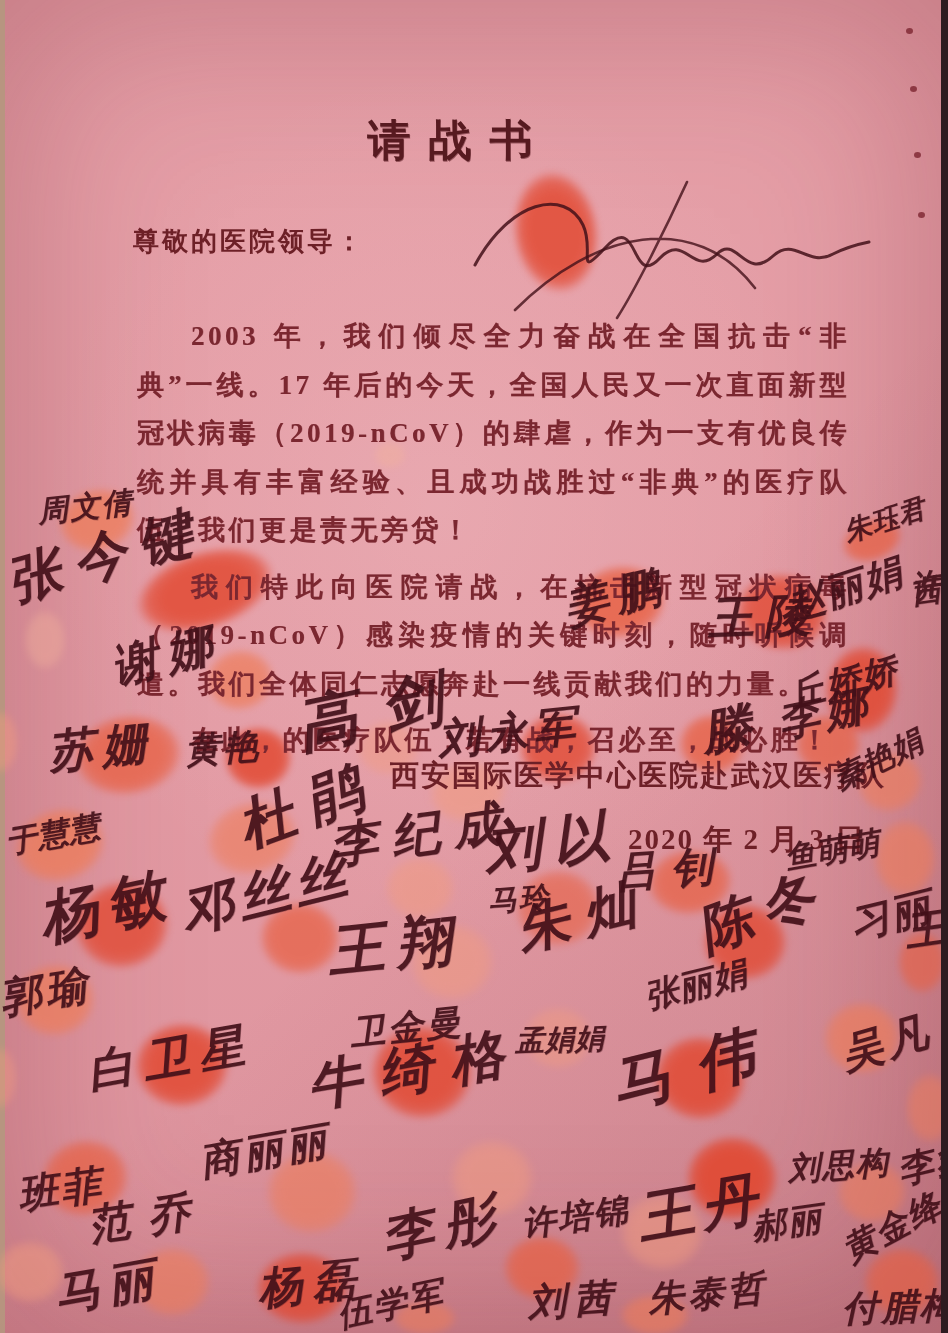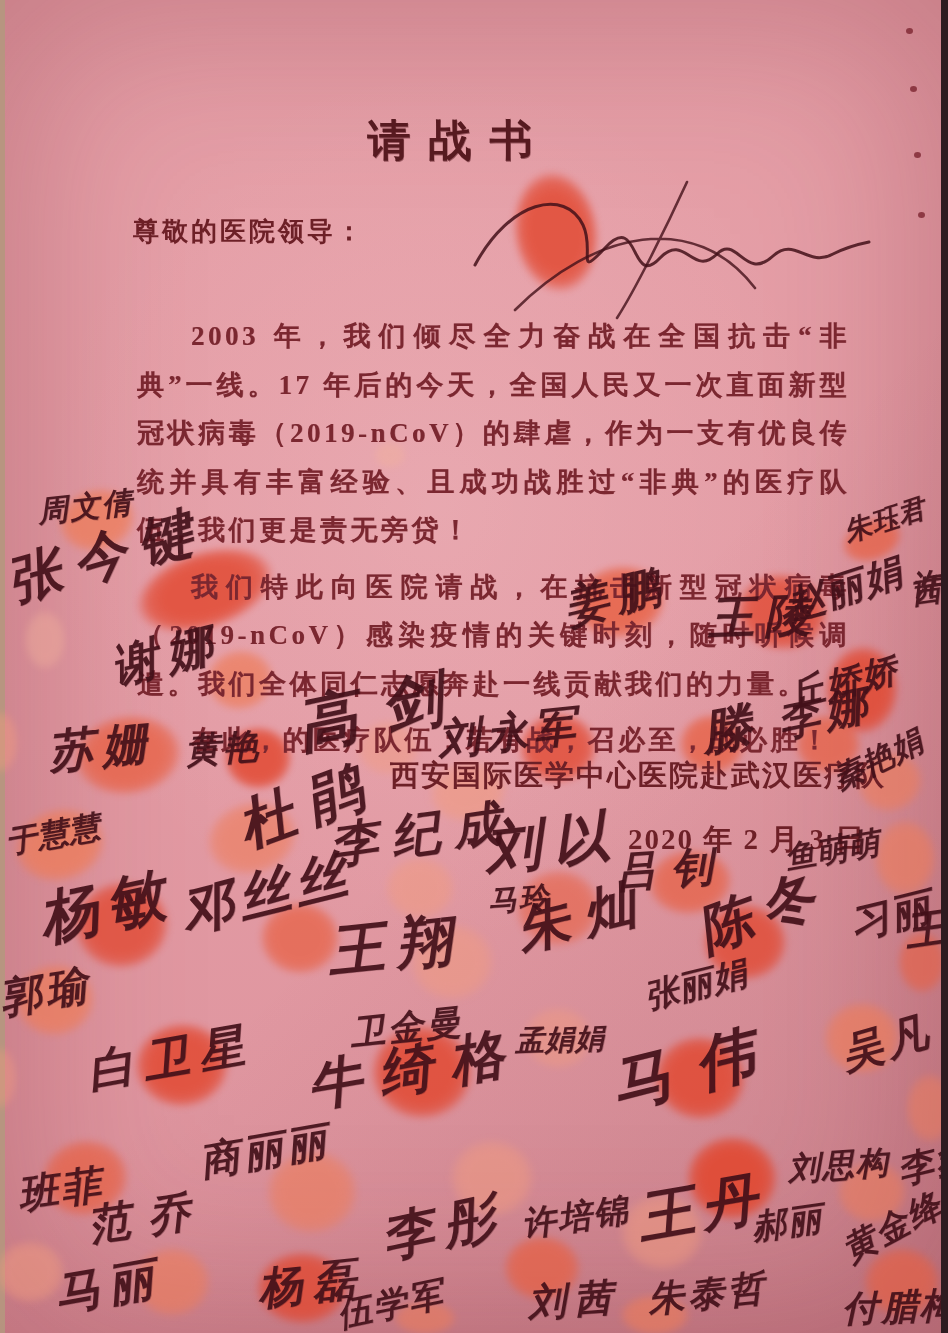--- a/index.html
+++ b/index.html
@@ -26,21 +26,21 @@
     filter:blur(3px);
     transform:translate(-50%,-50%);
   }
   
   .title{
     position:absolute;top:112px;left:0;right:30px;text-align:center;
     font-size:43px;font-weight:bold;letter-spacing:18px;color:#571a20;
     text-shadow:0.6px 0.6px 0 rgba(87,26,32,0.55);
   }
   .salutation{
-    position:absolute;top:214px;left:133px;
+    position:absolute;top:224px;left:133px;
     font-size:26px;color:#6d2027;letter-spacing:3px;font-weight:bold;
   }
   .body-text{
     position:absolute;top:304px;left:129px;right:90px;
     font-size:27px;line-height:48.5px;letter-spacing:3.5px;
     color:#7b2730;text-align:justify;font-weight:bold;
     text-shadow:0.4px 0.4px 0 rgba(123,39,48,0.45);
   }
   .body-text p{margin:8px;text-indent:2em;}
   .team-line{

